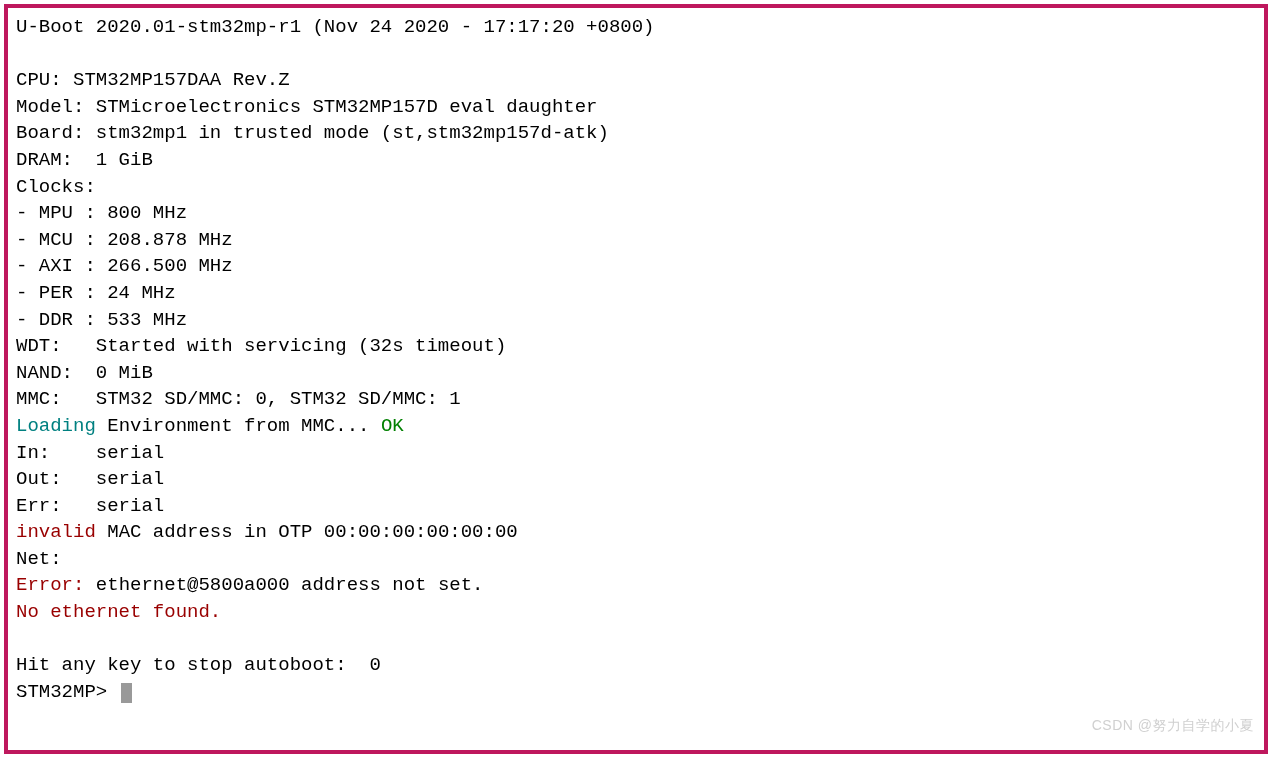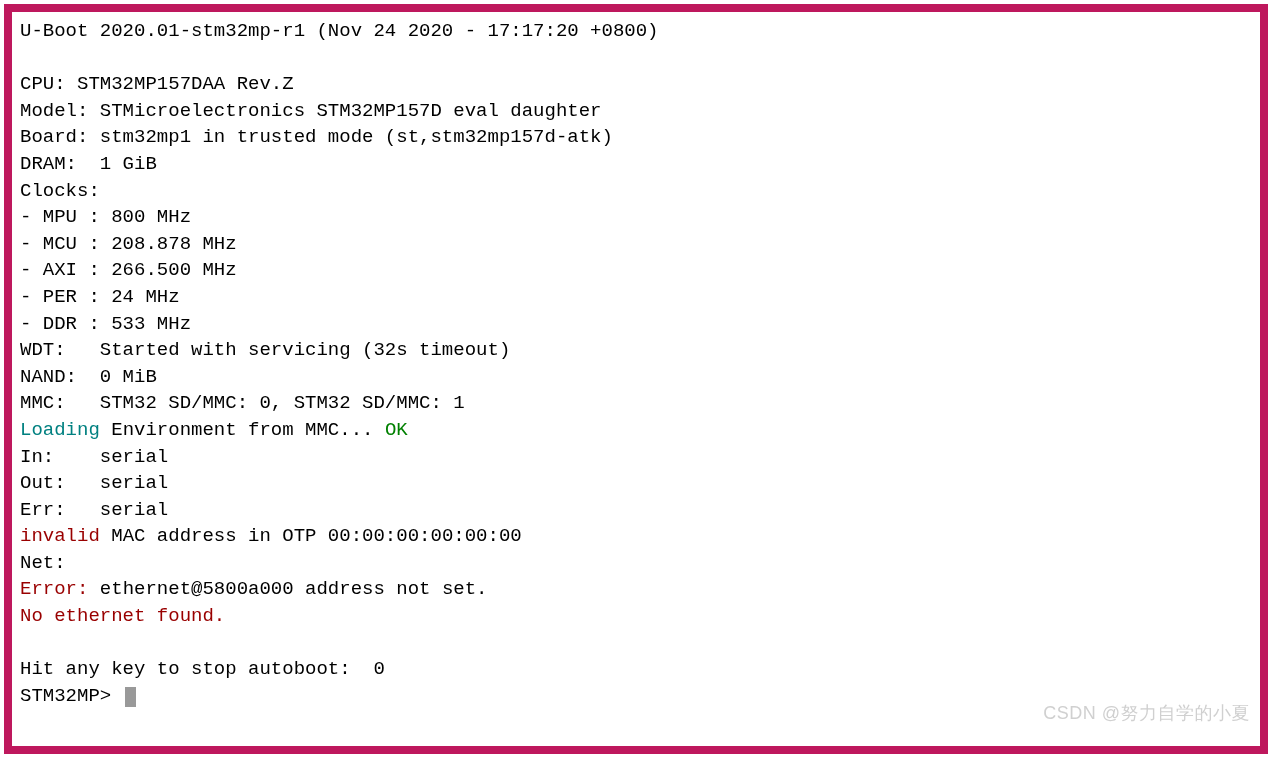--- a/index.html
+++ b/index.html
@@ -8,21 +8,21 @@
       box-sizing: border-box;
     }
     body {
       background: #ffffff;
       font-family: "Consolas", "Courier New", monospace;
       font-size: 19px;
       line-height: 1.4;
       padding: 4px;
     }
     .terminal {
-      border: 8px solid #be185d;
+      border: 4px solid #be185d;
       padding: 6px 8px;
       background: #ffffff;
       color: #000000;
       white-space: pre;
       position: relative;
       min-height: 750px;
     }
     .teal {
       color: #008080;
     }
@@ -36,24 +36,24 @@
       display: inline-block;
       width: 11px;
       height: 20px;
       background: #999999;
       vertical-align: text-bottom;
       margin-left: 2px;
     }
     .watermark {
       position: absolute;
       right: 10px;
-      bottom: 20px;
+      bottom: 14px;
       color: #d0d0d0;
       font-family: Arial, sans-serif;
-      font-size: 18px;
+      font-size: 14px;
       letter-spacing: 0.5px;
     }
   </style>
 </head>
 <body>
 
 <div class="terminal"><span>U-Boot 2020.01-stm32mp-r1 (Nov 24 2020 - 17:17:20 +0800)</span>
 
 <span>CPU: STM32MP157DAA Rev.Z</span>
 <span>Model: STMicroelectronics STM32MP157D eval daughter</span>

